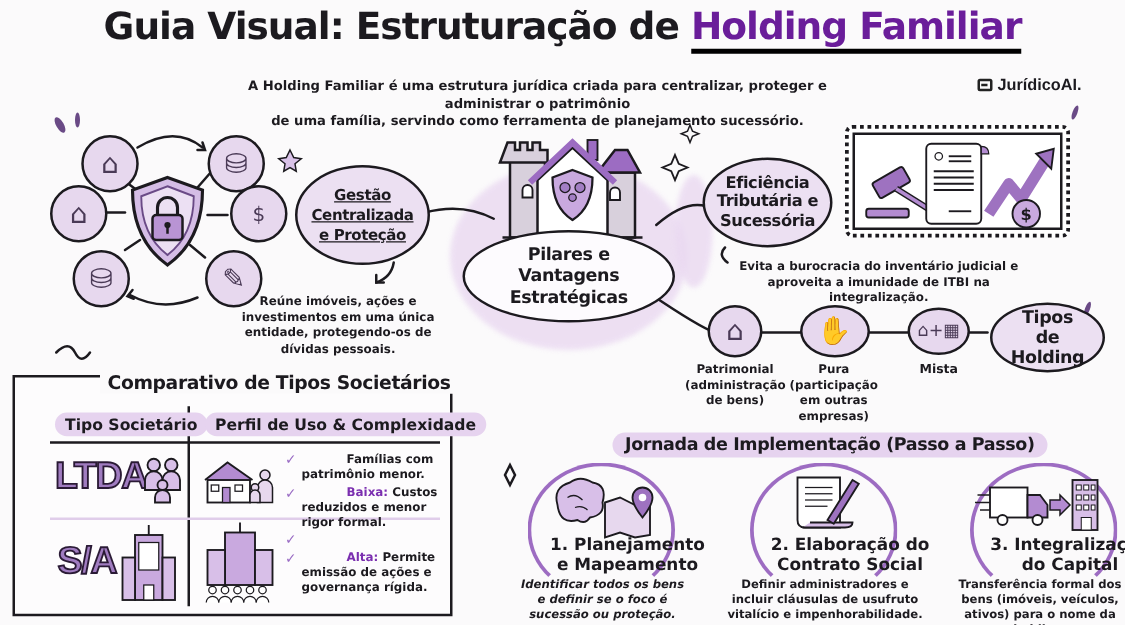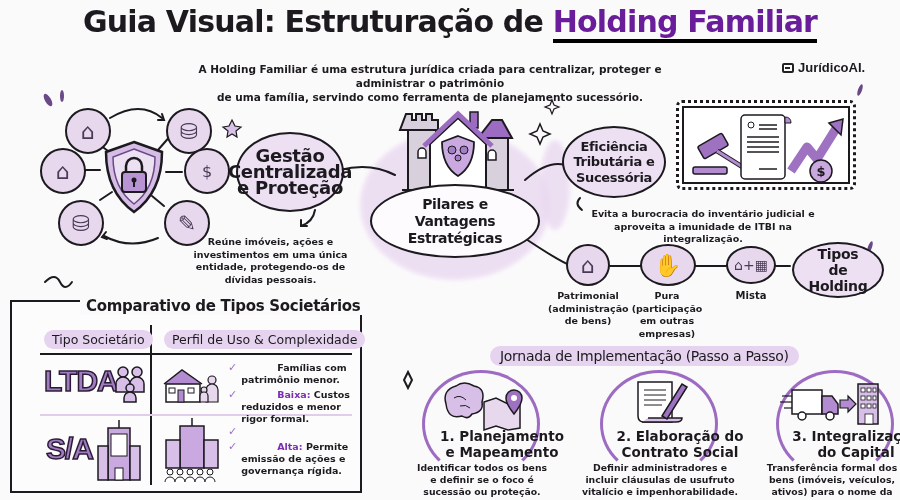--- a/index.html
+++ b/index.html
@@ -12,21 +12,21 @@
   .intro { left: 180px; top: 62px; width: 500px; text-align: center; font-size: 10.5px; line-height: 14px; font-weight: bold; }
   .brand { left: 782px; top: 60px; font-family: "Liberation Sans", sans-serif; font-size: 13px; font-weight: bold; display: flex; align-items: center; gap: 4px; }
   .brand .logo { width: 12px; height: 10px; border: 2px solid #222; border-radius: 2px; position: relative; }
   .brand .logo::after { content: ""; position: absolute; left: 1px; top: 2px; width: 5px; height: 2px; background: #222; }
   .oval { border: 2.5px solid #1c1a1f; border-radius: 50%; background: #ece0f2; display: flex; align-items: center; justify-content: center; text-align: center; font-weight: bold; }
   .circle-icon { width: 46px; height: 46px; border-radius: 50%; border: 2px solid #1c1a1f; background: #e7d8ee; display: flex; align-items: center; justify-content: center; font-size: 22px; color: #4a3a56; }
   .caption { font-size: 9.5px; line-height: 12.5px; font-weight: bold; text-align: center; }
   .blob { background: #ead9f1; border-radius: 50%; filter: blur(2px); opacity: 0.8; }
   .comp-box { left: 10px; top: 300px; width: 352px; height: 193px; border: 2.5px solid #1c1a1f; background: #fdfcfd; }
   .comp-title { left: 80px; top: 297px; background: #fbfafb; padding: 0 6px; font-size: 15px; font-weight: bold; }
-  .pill { background: #e6d3ef; border-radius: 12px; padding: 2px 8px; font-size: 12.5px; font-weight: normal; }
+  .pill { background: #e6d3ef; border-radius: 12px; padding: 2px 8px; font-size: 12.5px; font-weight: bold; }
   .big-type { font-family: "Liberation Sans", sans-serif; font-weight: bold; font-size: 30px; color: #a07cc0; -webkit-text-stroke: 1.5px #2a1a35; letter-spacing: -1px; }
   .check-item { font-size: 9.5px; line-height: 12px; font-weight: bold; display: flex; gap: 4px; margin-bottom: 3px; }
   .check { color: #9a6cc4; font-size: 11px; }
   .hl { color: #7b2fb0; margin-left: 36px; }
   .step-arc { width: 118px; height: 108px; border: 3px solid #9d6cc2; border-radius: 50%; border-bottom-color: transparent; }
   .step-title { font-size: 13.5px; font-weight: bold; text-align: center; line-height: 16px; margin-left: 20px; }
   .step-desc { font-size: 9.3px; font-weight: bold; text-align: center; line-height: 12px; }
   .frame { border: 3px dotted #1c1a1f; outline: 2px solid #1c1a1f; outline-offset: -8px; background: #fff; border-radius: 6px; }
   svg { overflow: visible; }
 </style>
@@ -100,21 +100,21 @@
   <svg class="abs" style="left:42px;top:40px;" width="64" height="74" viewBox="0 0 64 74">
     <path d="M32 2 L60 12 Q60 52 32 72 Q4 52 4 12 Z" fill="#d5bde6" stroke="#1c1a1f" stroke-width="2.5"></path>
     <path d="M32 9 L53 17 Q53 48 32 64 Q11 48 11 17 Z" fill="#ece0f3" stroke="#6a4a86" stroke-width="1.5"></path>
     <rect x="20" y="32" width="24" height="20" rx="3" fill="#b994d4" stroke="#1c1a1f" stroke-width="2"></rect>
     <path d="M24 32 v-6 a8 8 0 0 1 16 0 v6" fill="none" stroke="#1c1a1f" stroke-width="2.5"></path>
     <circle cx="32" cy="40" r="2.5" fill="#1c1a1f"></circle>
       <rect x="31" y="41" width="2" height="6" fill="#1c1a1f"></rect>
   </svg>
 </div>
 
-<div class="abs oval hand" style="left:236px;top:132px;width:108px;height:80px;font-size:18px;line-height:16px;">
+<div class="abs oval hand" style="left:236px;top:132px;width:108px;height:80px;font-size:12px;line-height:16px;text-decoration:underline;">
   <span style="padding:0 10px;">Gestão Centralizada e Proteção</span>
 </div>
 <div class="abs caption" style="left:178px;top:236px;width:185px;">Reúne imóveis, ações e investimentos em uma única entidade, protegendo-os de dívidas pessoais.</div>
 
 <svg class="abs" style="left:400px;top:108px;" width="116" height="84" viewBox="0 0 116 84">
   <rect x="8" y="16" width="28" height="66" fill="#d8d0dc" stroke="#1c1a1f" stroke-width="2"></rect>
   <path d="M6 6 h6 v6 h4 v-6 h6 v6 h4 v-6 h6 v6 h6 v10 h-38 z" fill="#d8d0dc" stroke="#1c1a1f" stroke-width="2"></path>
   <path d="M18 50 v-6 a4 4 0 0 1 8 0 v6 z" fill="#fff" stroke="#1c1a1f" stroke-width="1.5"></path>
   <rect x="80" y="30" width="28" height="52" fill="#d8d0dc" stroke="#1c1a1f" stroke-width="2"></rect>
   <path d="M78 30 L92 12 h10 l10 18 z" fill="#9c6cc2" stroke="#1c1a1f" stroke-width="2"></path>
@@ -255,21 +255,21 @@
 
 <div class="abs step-arc" style="left:422px;top:370px;"></div>
 <svg class="abs" style="left:440px;top:380px;" width="84" height="50" viewBox="0 0 84 50">
   <path d="M6 24 q-4 -14 10 -18 q8 -6 18 0 q12 2 8 16 q2 10 -10 12 q-4 6 -10 2 q-14 4 -16 -12z" fill="#d8bfe8" stroke="#1c1a1f" stroke-width="1.5"></path>
   <path d="M14 18 q6 -4 12 2 M20 26 q6 -2 10 2" fill="none" stroke="#1c1a1f"></path>
   <path d="M44 22 L56 18 L68 24 L80 20 L80 48 L68 50 L56 46 L44 50 Z" fill="#e7d8ee" stroke="#1c1a1f" stroke-width="1.5"></path>
   <path d="M66 18 a8 8 0 1 1 16 0 q0 6 -8 16 q-8 -10 -8 -16z" fill="#9e72c0" stroke="#1c1a1f" stroke-width="1.5"></path>
   <circle cx="74" cy="18" r="3" fill="#fff"></circle>
 </svg>
 <div class="abs step-title" style="left:420px;top:428px;width:124px;">1. Planejamento e Mapeamento</div>
-<div class="abs step-desc" style="left:414px;top:462px;width:136px;">Identificar todos os bens e definir se o foco é sucessão ou proteção.</div>
+<div class="abs step-desc" style="left:414px;top:462px;width:136px;font-style:italic;">Identificar todos os bens e definir se o foco é sucessão ou proteção.</div>
 
 <div class="abs step-arc" style="left:600px;top:370px;"></div>
 <svg class="abs" style="left:632px;top:378px;" width="56" height="52" viewBox="0 0 56 52">
   <path d="M6 4 h34 v40 h-28 q-6 0 -6 -6 z" fill="#fff" stroke="#1c1a1f" stroke-width="1.5"></path>
   <path d="M10 44 h34 q6 0 6 -4 h-34" fill="#d8bfe8" stroke="#1c1a1f" stroke-width="1.5"></path>
   <g stroke="#1c1a1f">
       <line x1="12" y1="12" x2="34" y2="12"></line>
       <line x1="12" y1="17" x2="34" y2="17"></line>
       <line x1="12" y1="22" x2="34" y2="22"></line>
       <line x1="12" y1="27" x2="30" y2="27"></line>

